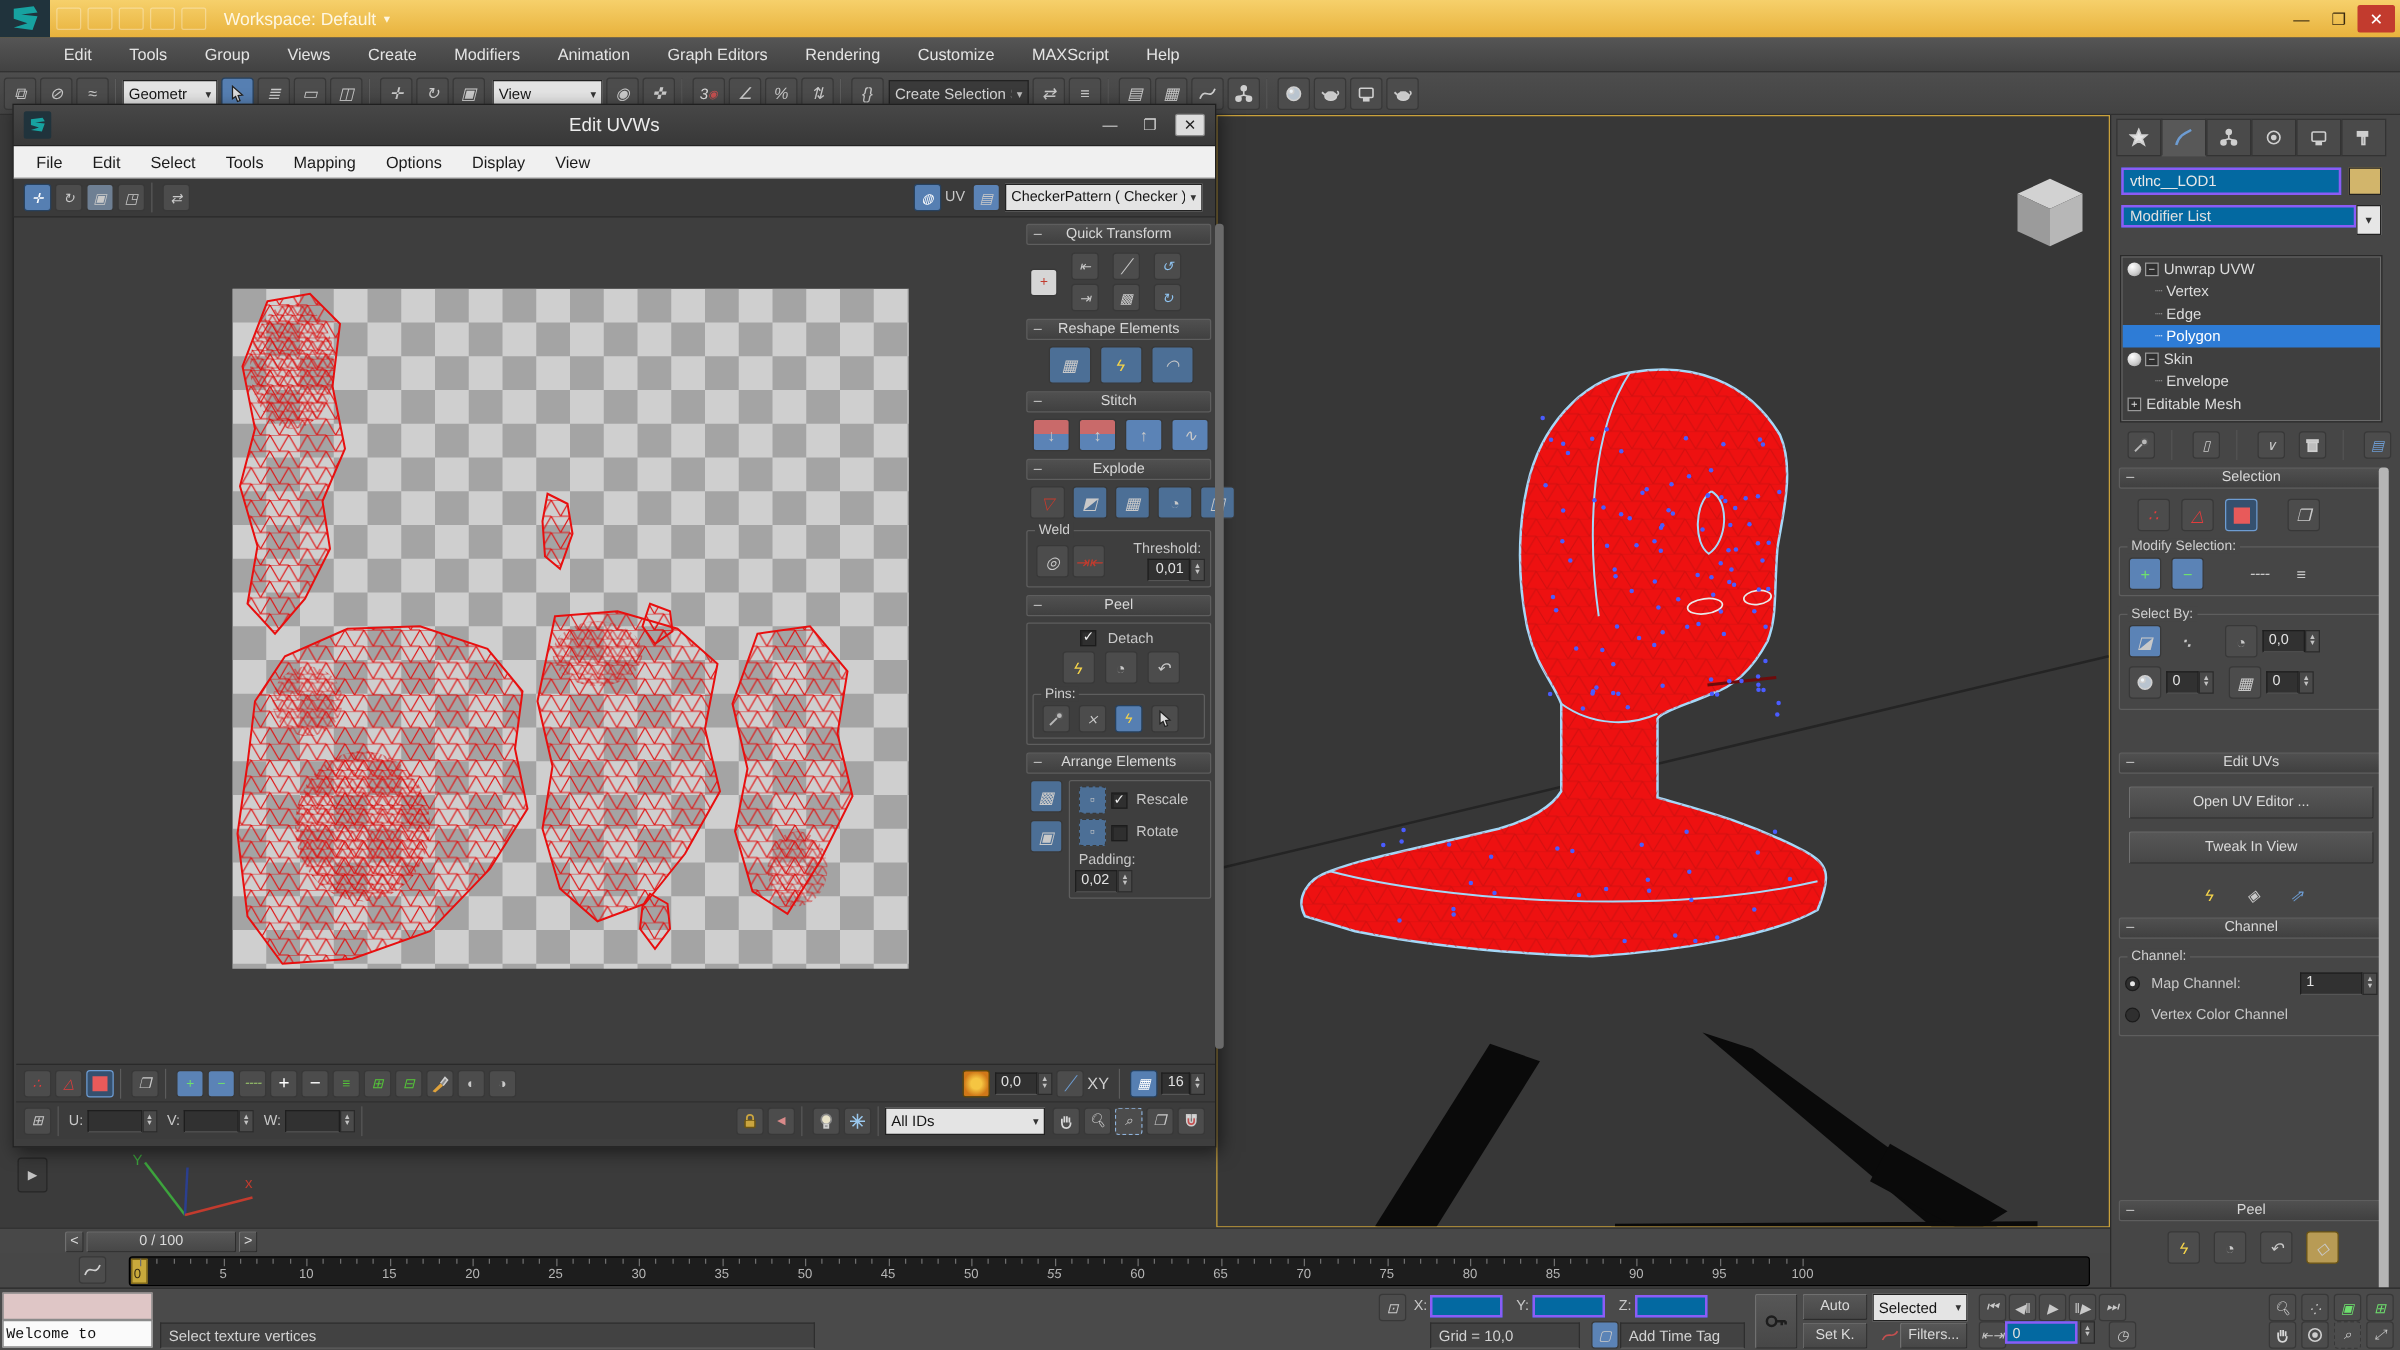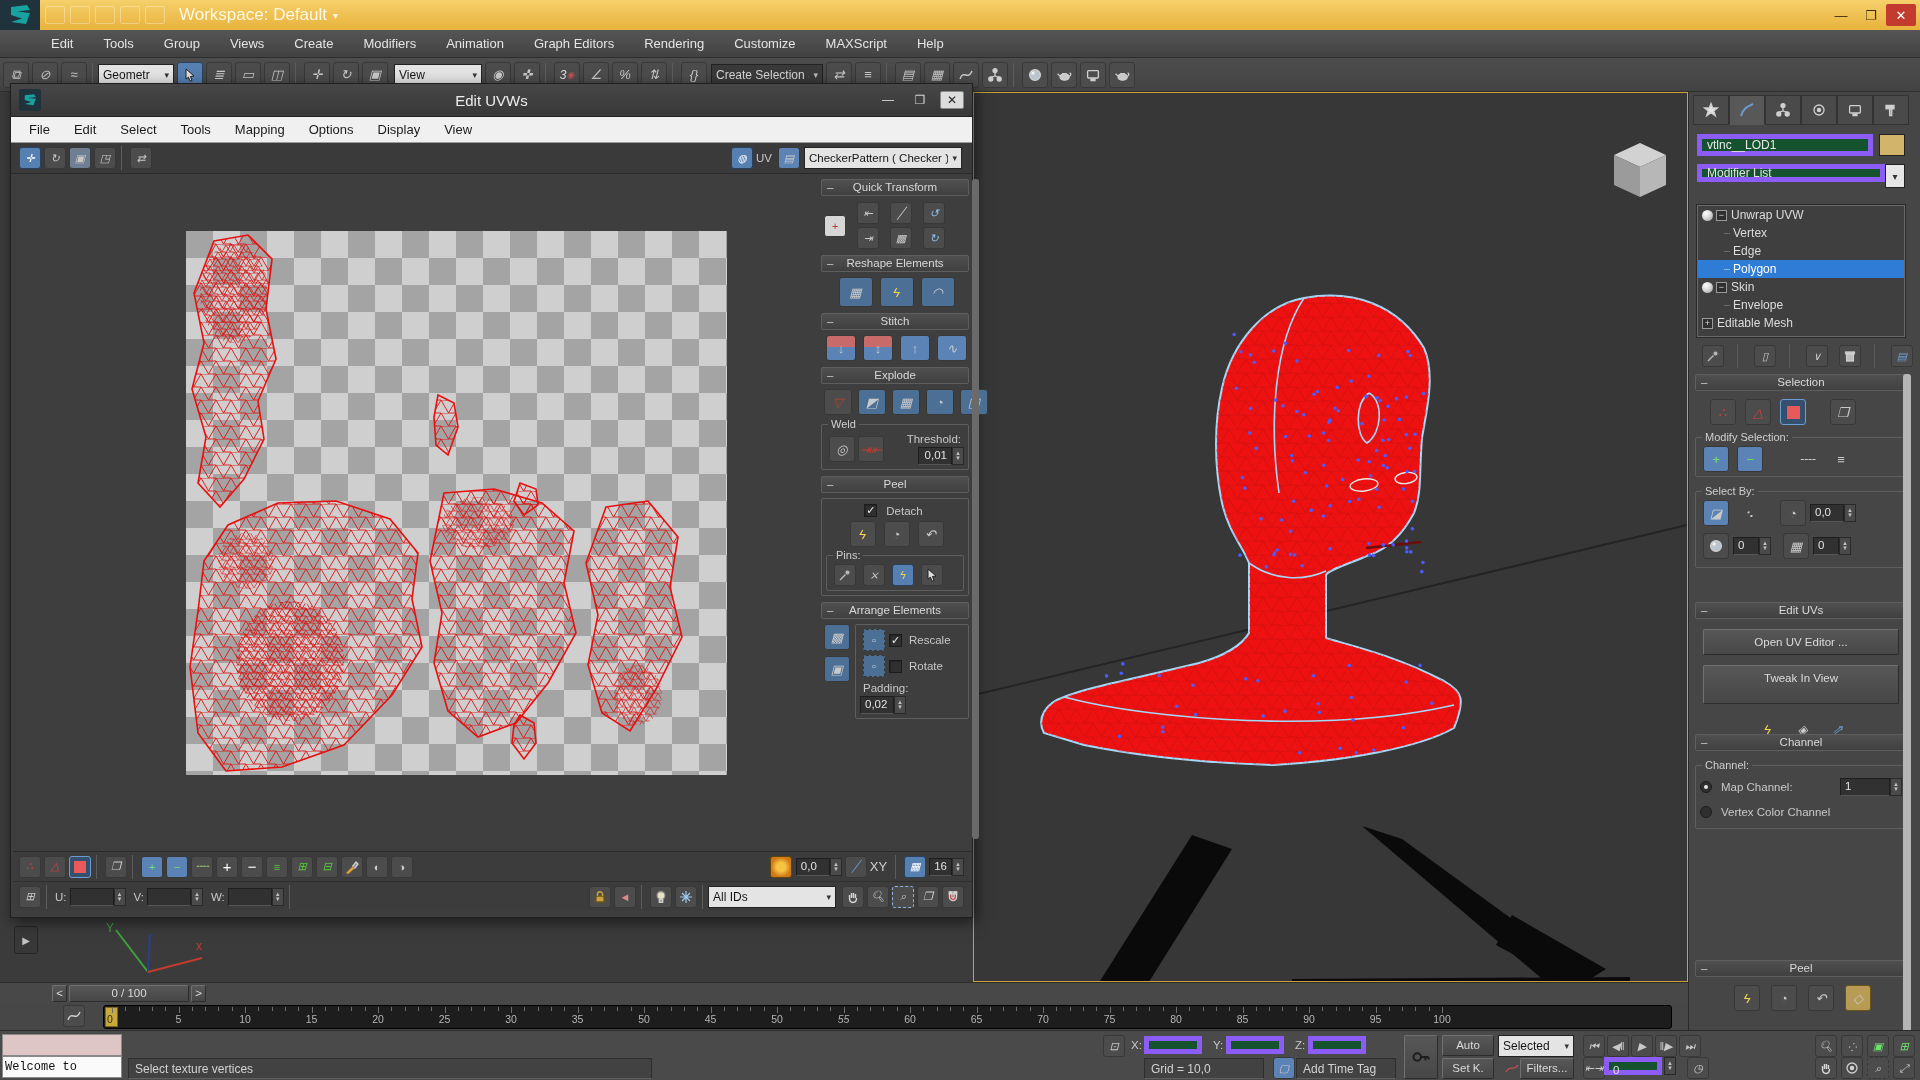--- a/index.html
+++ b/index.html
@@ -4,21 +4,21 @@
 <style>
   *{margin:0;padding:0;box-sizing:border-box}
   html,body{width:1920px;height:1080px;overflow:hidden}
   body{position:relative;background:#454545;font-family:"Liberation Sans",sans-serif;font-size:12px;color:#d6d6d6}
   .r{position:absolute}
   .row{display:flex;align-items:center}
   
   #titlebar{left:0;top:0;width:1920px;height:30px;background:linear-gradient(#f6d06b,#e8b23c);display:flex;align-items:center}
   #maxlogo{width:40px;height:30px;background:#20333c;display:flex;align-items:center;justify-content:center}
   .qa{width:20px;height:18px;border:1px solid rgba(255,255,255,.55);border-radius:2px;margin-left:5px;opacity:.6}
-  #workspace{margin-left:14px;color:rgba(255,252,240,.92);font-size:17px}
+  #workspace{margin-left:14px;color:rgba(255,252,240,.92);font-size:14px}
   #apptitle{position:absolute;left:0;right:0;text-align:center;color:#1d1d1d;font-size:15px;pointer-events:none}
   #apptitle b{font-weight:bold}
   .winbtn{width:30px;height:22px;display:flex;align-items:center;justify-content:center;color:#3a2a10;font-size:13px}
   .winbtn.close{background:#c23b2e;color:#fff;border-radius:2px}
   
   #menubar{left:0;top:30px;width:1920px;height:28px;background:linear-gradient(#555,#424242);border-bottom:1px solid #2d2d2d;display:flex;align-items:center;gap:0}
   #menubar span{padding:0 15px;color:#e4e4e4;font-size:13px}
   #toolbar{left:0;top:58px;width:1920px;height:34px;background:linear-gradient(#4d4d4d,#434343);border-bottom:1px solid #303030;display:flex;align-items:center}
   .ic{display:inline-flex;align-items:center;justify-content:center;width:26px;height:26px;background:#4c4c4c;border:1px solid #383838;border-radius:3px;margin-left:3px;color:#c9c9c9;font-size:13px;flex:none}
   .ic.small{width:22px;height:22px;font-size:11px}
@@ -71,21 +71,21 @@
   .bulb{width:11px;height:11px;border-radius:50%;background:radial-gradient(circle at 35% 30%,#fff,#cfcfcf 55%,#8f8f8f);margin-right:3px;flex:none}
   .pmbox{width:11px;height:11px;border:1px solid #9a9a9a;background:#2f2f2f;color:#ddd;font-size:9px;line-height:9px;text-align:center;margin-right:4px;flex:none}
   .mi{width:16px;height:16px;stroke:#cfcfcf;fill:none;stroke-width:1.3}
   
   .scrl{background:#9a9a9a;border-radius:3px}
   
   #tslider{left:0;top:982px;width:1688px;height:21px;background:#484848;border-top:1px solid #2d2d2d;display:flex;align-items:center}
   #ruler{left:103px;top:1005px;width:1569px;height:24px;background:#1d1d1d;border:1px solid #000;border-radius:3px}
   #statusbar{left:0;top:1030px;width:1920px;height:50px;background:#4a4a4a;border-top:1px solid #2a2a2a}
   .sunk{background:#424242;border:1px solid #2e2e2e;border-bottom-color:#5f5f5f;color:#d2d2d2;font-size:12px;display:flex;align-items:center;padding:0 6px}
-  .fld{background:#14532d;border:5px solid #8b5cf6;height:18px}
+  .fld{background:#0369a1;border:2px solid #8b5cf6;height:18px}
   .tick{position:absolute;top:1px;width:1px;height:4px;background:#6e6e6e}
   .tlab{position:absolute;top:7px;font-size:10.5px;color:#b5b5b5;transform:translateX(-50%)}
 </style>
 </head>
 <body>
 
 <svg width="0" height="0" style="position:absolute">
   <defs>
     <symbol id="i-cursor" viewBox="0 0 16 16">
         <path d="M4 2 L12 9 L8.5 9.5 L10 13.5 L8 14.2 L6.5 10.2 L4 12 Z" fill="#ddd" stroke="#222" stroke-width="1"></path>
@@ -877,21 +877,21 @@
             <span class="f" style="min-width:26px">0</span>
             <span class="ud">▲<br>▼</span>
           </span>
       </div>
     </div>
   </div>
 
   <div class="r" style="left:6px;top:510px;width:212px">
     <div class="rt" style="margin-top:0"><i>–</i><span>Edit UVs</span></div>
     <div class="btn3d" style="margin:10px 8px 0;height:26px;line-height:24px"><span>Open UV Editor ...</span></div>
-    <div class="btn3d" style="margin:10px 8px 0;height:39px;line-height:24px"><span>Tweak In View</span></div>
+    <div class="btn3d" style="margin:10px 8px 0;height:26px;line-height:24px"><span>Tweak In View</span></div>
     <div class="row" style="justify-content:center;gap:6px;margin-top:12px">
       <i class="ic" style="color:#f4d34a;border:none;background:none">ϟ</i>
       <i class="ic" style="border:none;background:none">◈</i>
       <i class="ic" style="border:none;background:none;color:#6d9cd2">⇗</i>
     </div>
   </div>
 
   <div class="r" style="left:6px;top:642px;width:212px">
     <div class="rt" style="margin-top:0"><i>–</i><span>Channel</span></div>
     <div class="grp" style="margin-top:14px;padding-bottom:10px">

